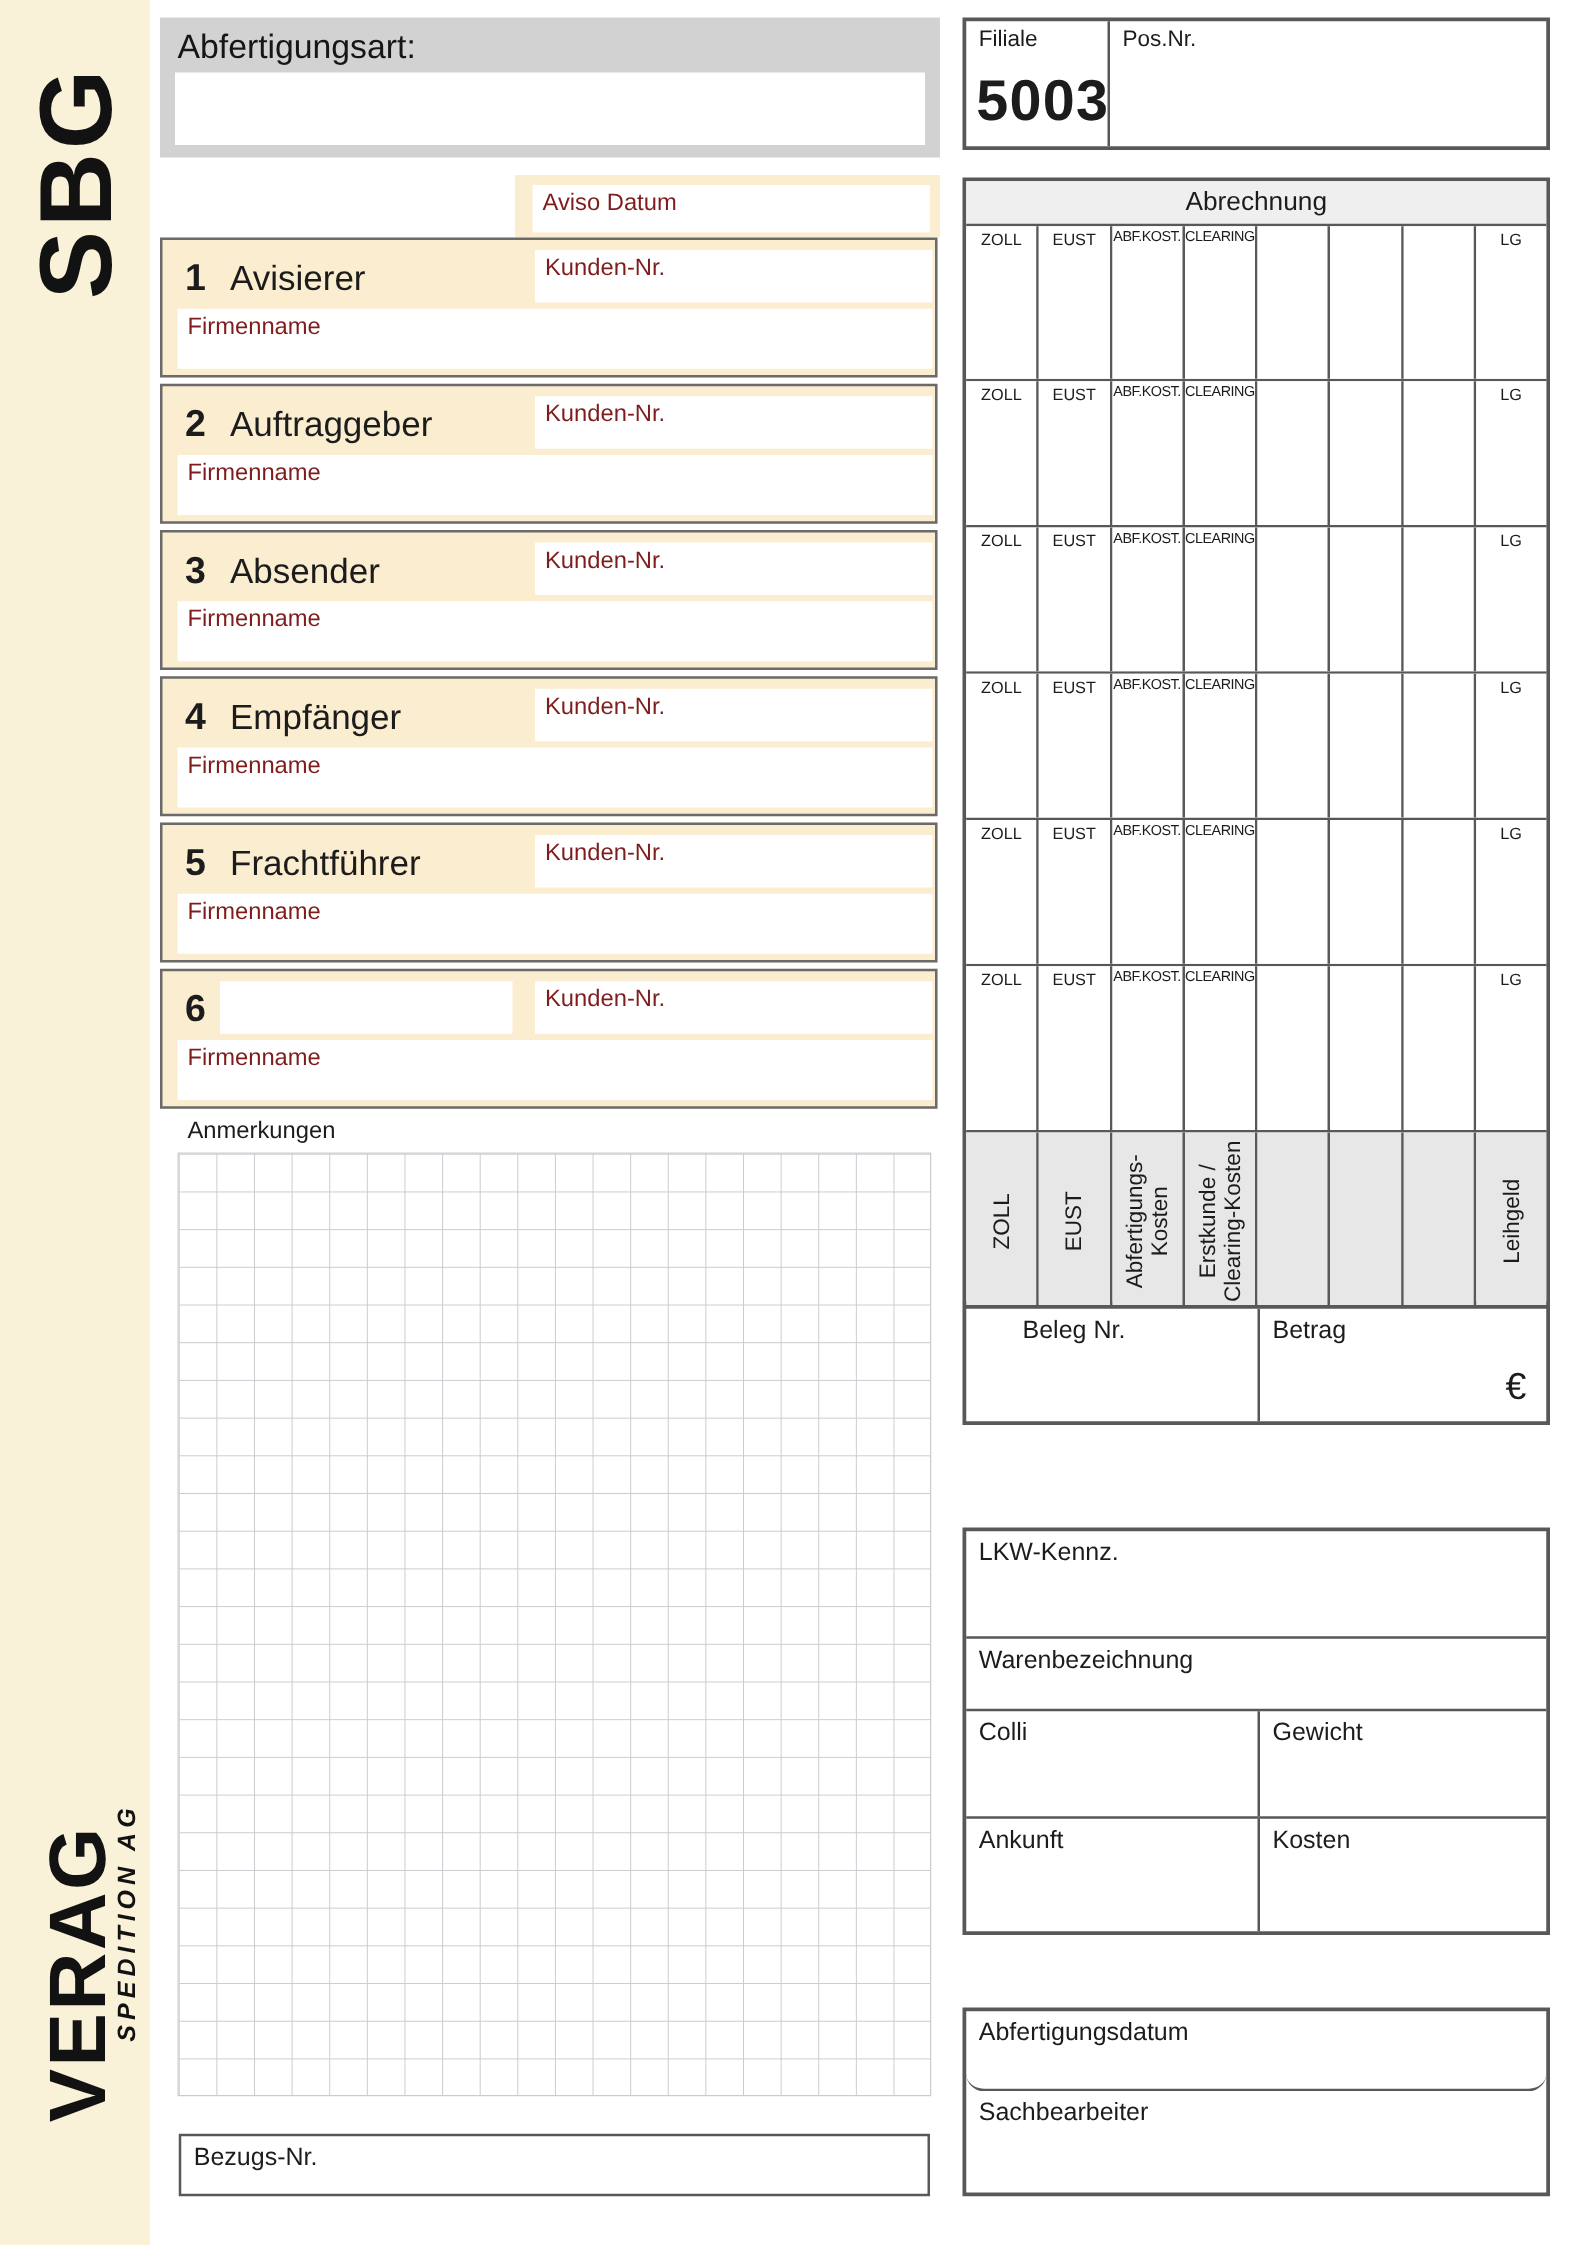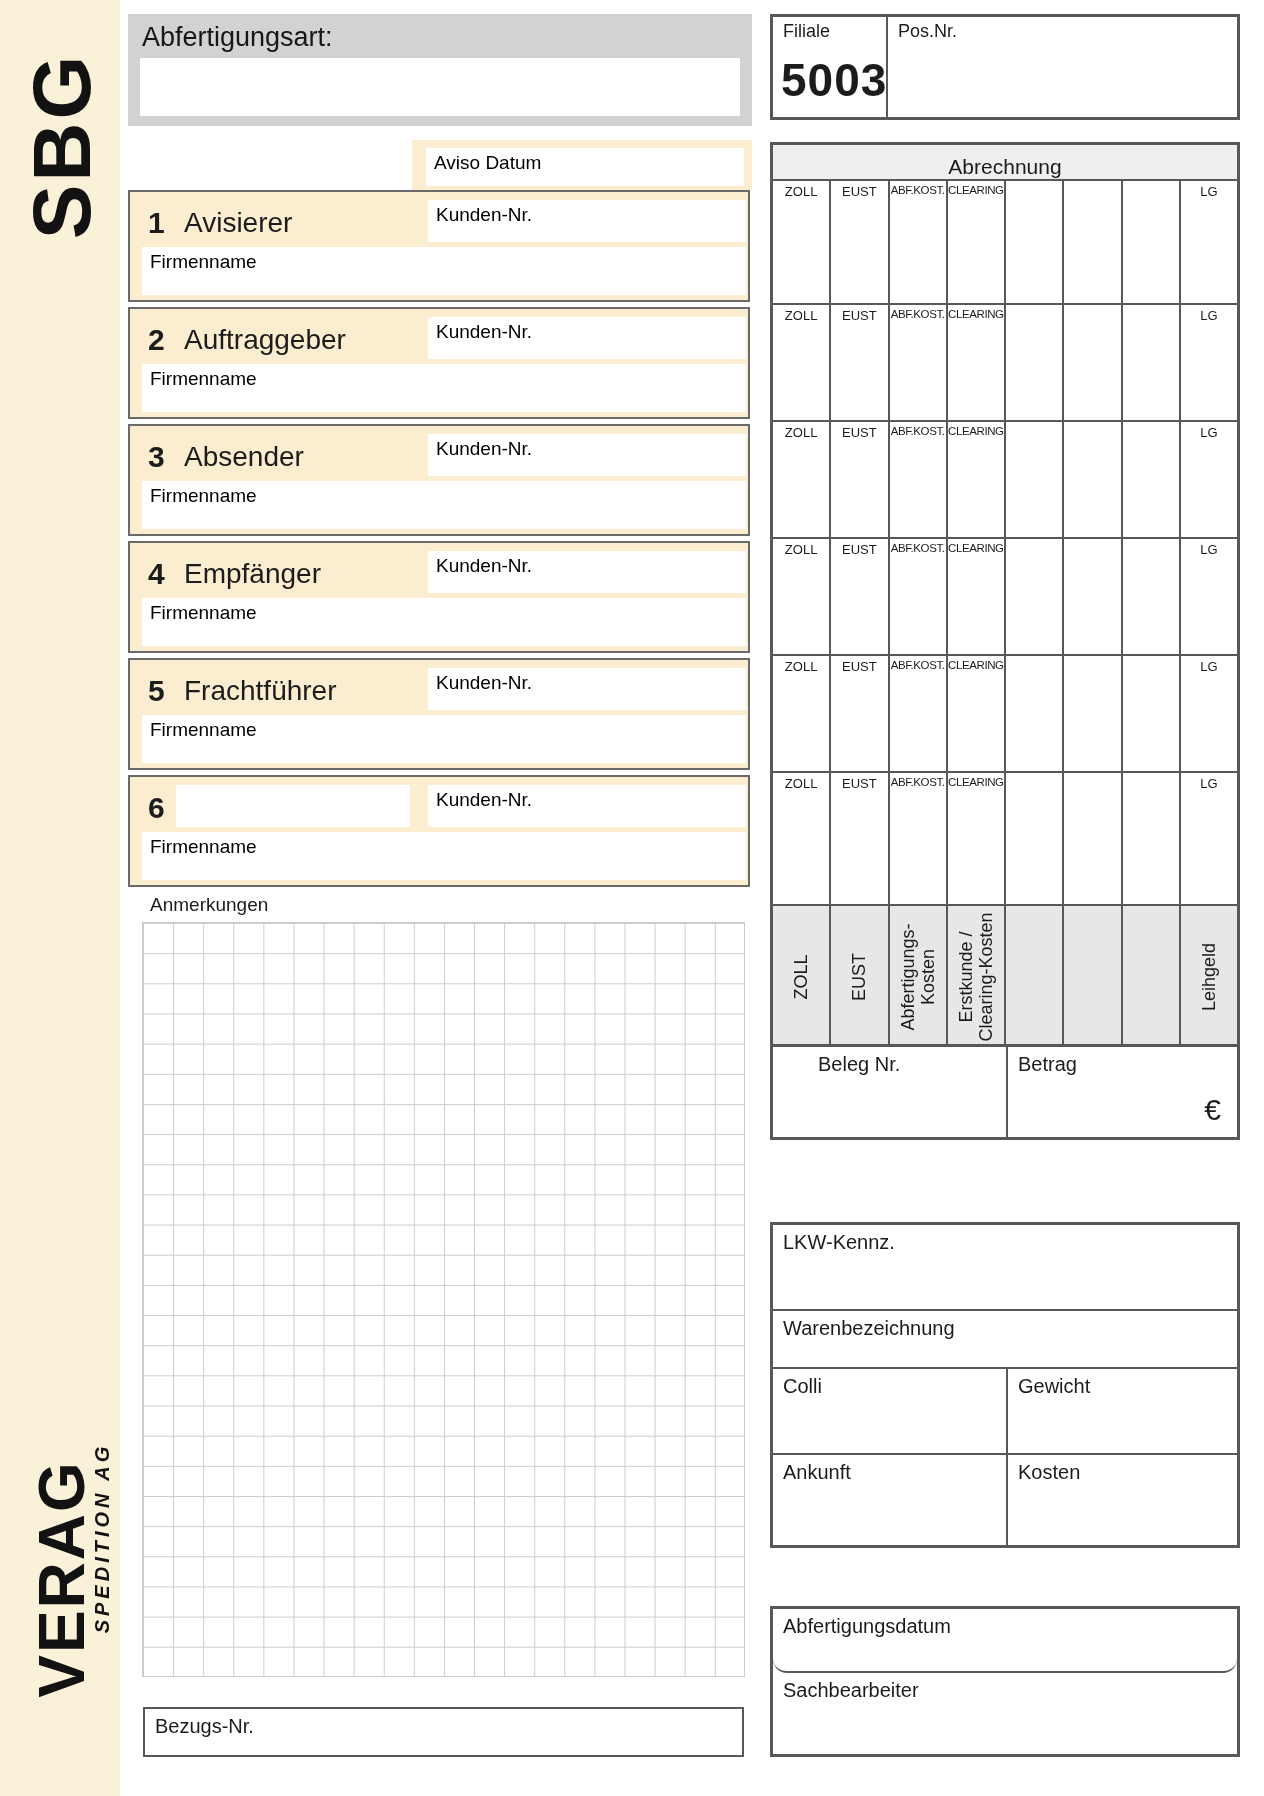--- a/index.html
+++ b/index.html
@@ -37,36 +37,36 @@
   .filiale-box{position:absolute;left:770px;top:14px;width:470px;height:106px;
     border:3px solid var(--border-dark);background:#fff;display:flex;}
   .filiale-cell{position:relative;width:115px;height:100%;border-right:2px solid var(--border-dark);}
   .posnr-cell{position:relative;flex:1;height:100%;}
   .small-label{position:absolute;left:10px;top:4px;font-size:18px;}
   .filiale-value{position:absolute;left:8px;top:36px;font-size:46px;font-weight:700;letter-spacing:1px;}
 
   
   .aviso-block{position:absolute;left:412px;top:140px;width:340px;height:50px;background:var(--panel-cream);}
   .aviso-input{position:absolute;left:14px;top:8px;width:318px;height:38px;background:#fff;}
-  .field-label{display:block;padding:4px 0 0 8px;font-size:19px;color:#000000;}
+  .field-label{display:block;padding:4px 0 0 8px;font-size:19px;color:#7f1d1d;}
 
   
   .section{position:absolute;left:128px;width:622px;height:112px;
     border:2px solid #6a6a6a;background:var(--panel-cream);}
   .sec-num{position:absolute;left:18px;top:14px;font-size:30px;font-weight:700;}
   .sec-title{position:absolute;left:54px;top:15px;font-size:28px;}
   .kunden-input{position:absolute;left:298px;top:8px;width:318px;height:42px;background:#fff;}
   .firma-input{position:absolute;left:12px;top:55px;width:604px;height:48px;background:#fff;}
   .sec-title-input{position:absolute;left:46px;top:8px;width:234px;height:42px;background:#fff;}
 
   
   .abrechnung{position:absolute;left:770px;top:142px;width:470px;height:902px;
     border:3px solid var(--border-dark);background:#fff;}
   .ab-header{height:36px;background:var(--table-head-gray);border-bottom:2px solid var(--border-dark);
-    display:flex;align-items:flex-end;justify-content:center;}
+    display:flex;align-items:center;justify-content:center;}
   .ab-title{font-size:21px;}
   .ab-row{display:flex;width:100%;border-bottom:2px solid var(--border-dark);}
   .ab-cell{position:relative;flex:1;border-right:2px solid var(--border-dark);background:#fff;}
   .ab-cell:last-child{border-right:none;}
   .ab-col-label{display:block;text-align:center;padding-top:3px;font-size:13px;white-space:nowrap;overflow:hidden;}
   .ab-col-label.tight{font-size:11.5px;letter-spacing:-0.4px;}
   .ab-footer{display:flex;width:100%;height:141px;}
   .ab-foot-cell{position:relative;flex:1;background:var(--footer-gray);border-right:2px solid var(--border-dark);}
   .ab-foot-cell:last-child{border-right:none;}
   .rot-label{position:absolute;left:50%;top:50%;width:136px;

